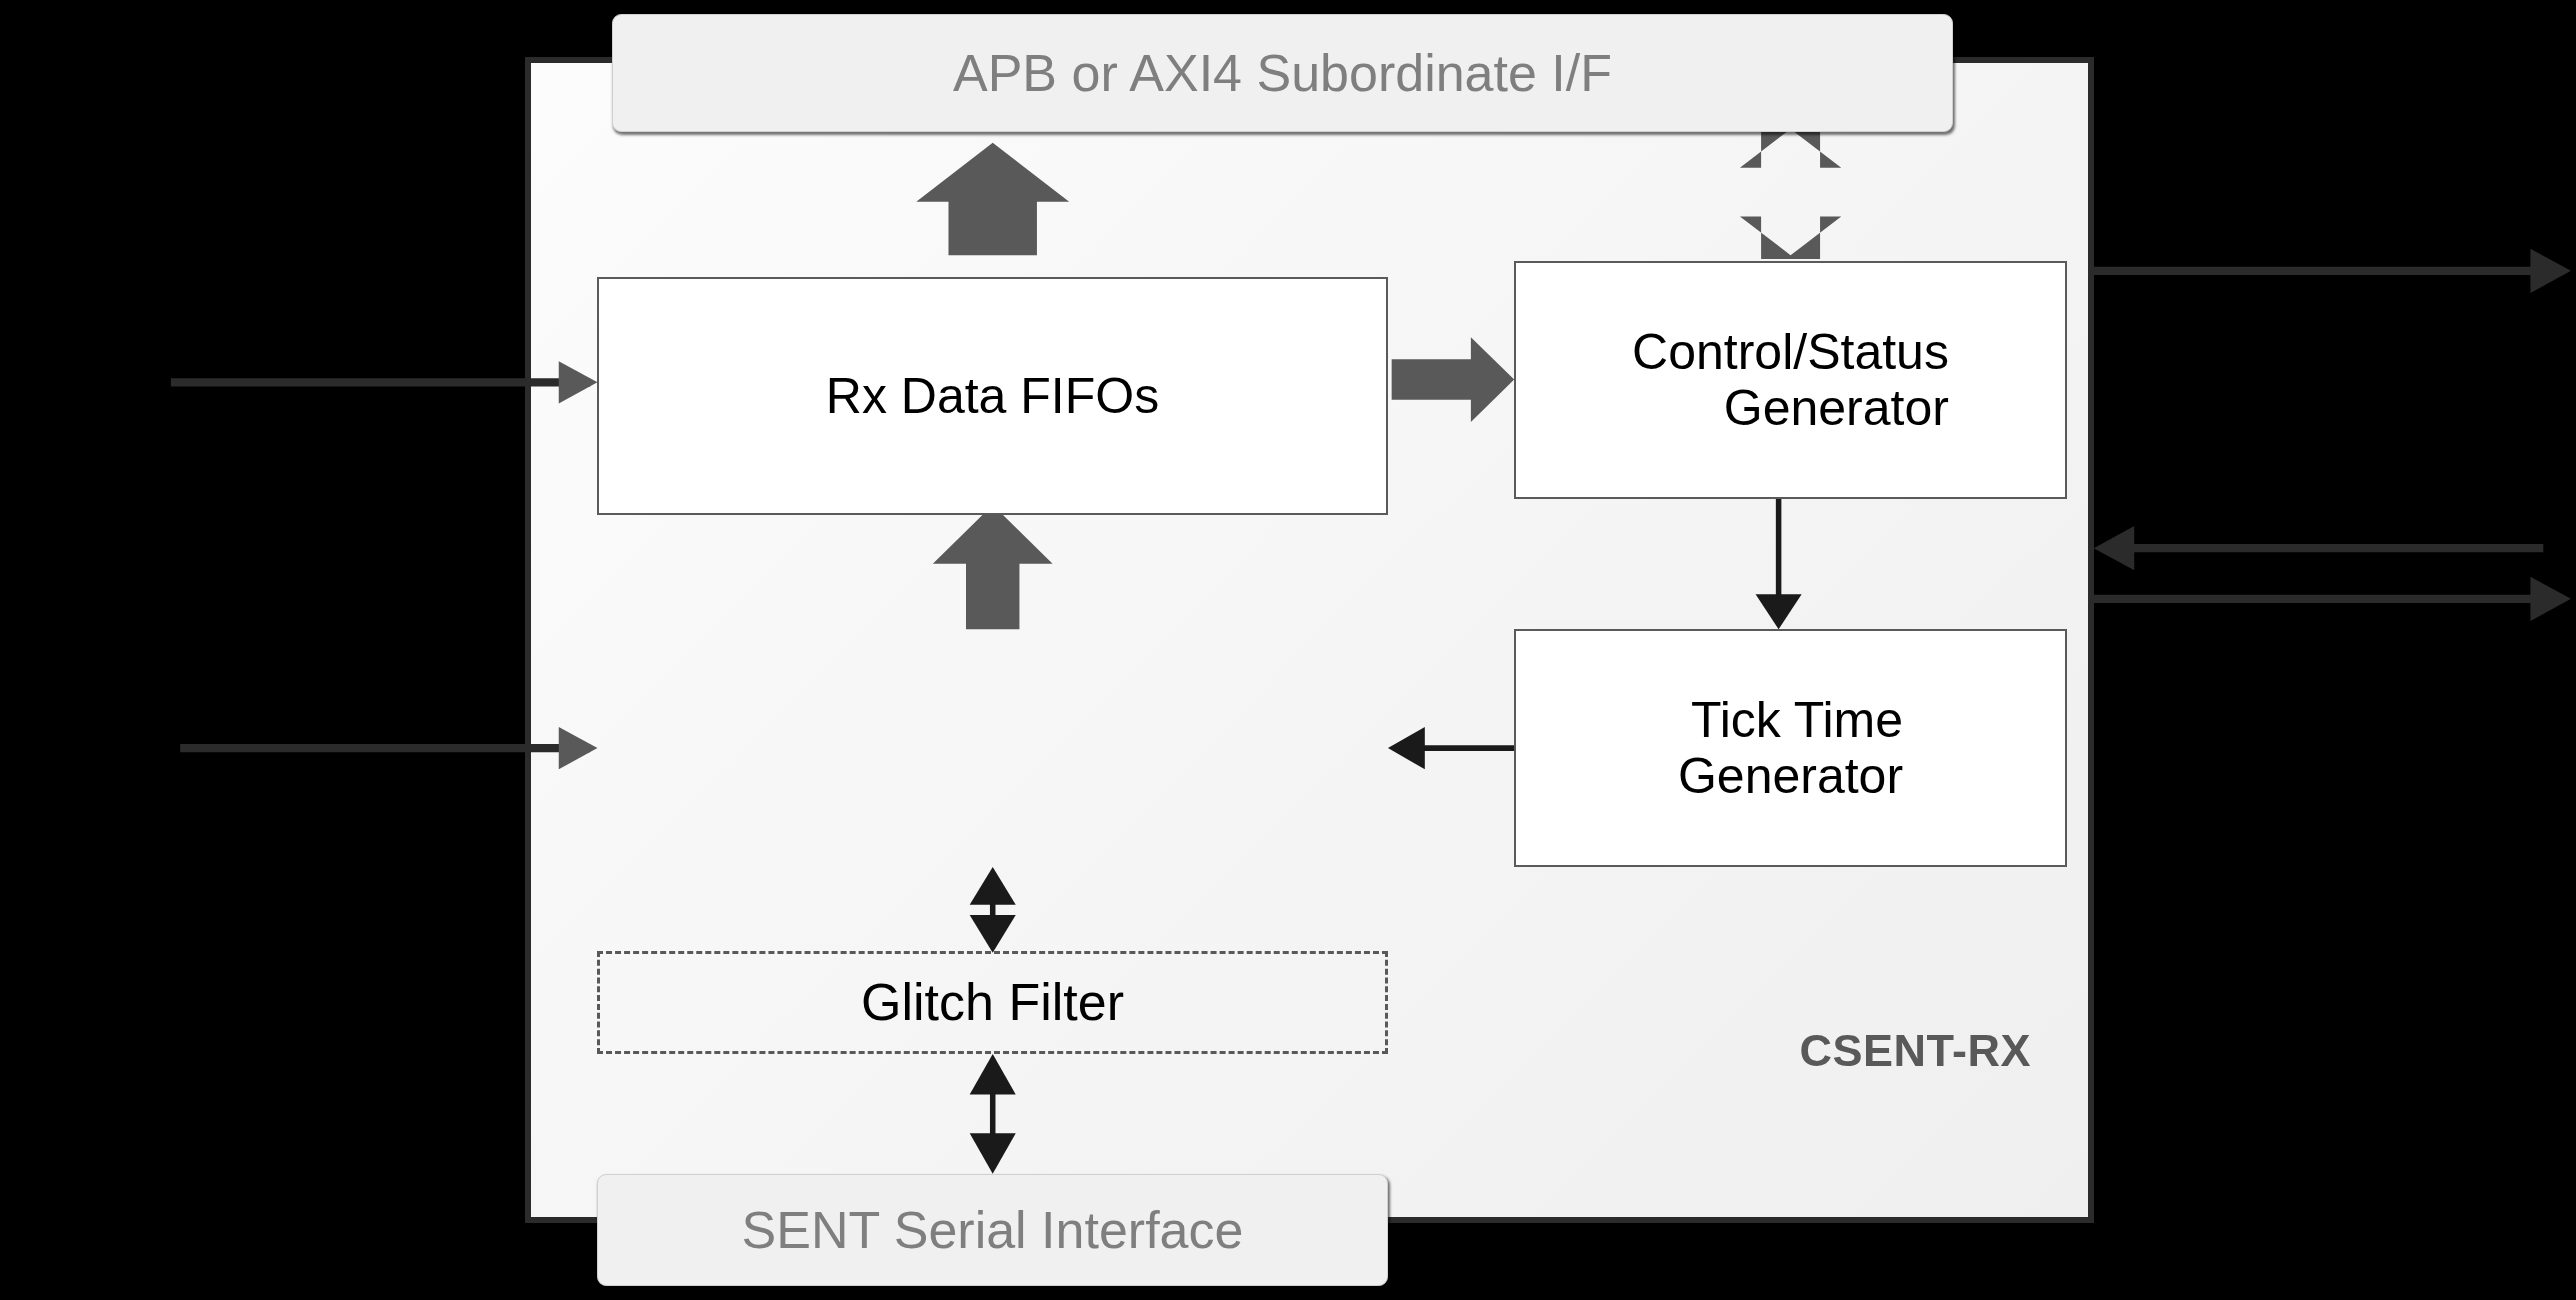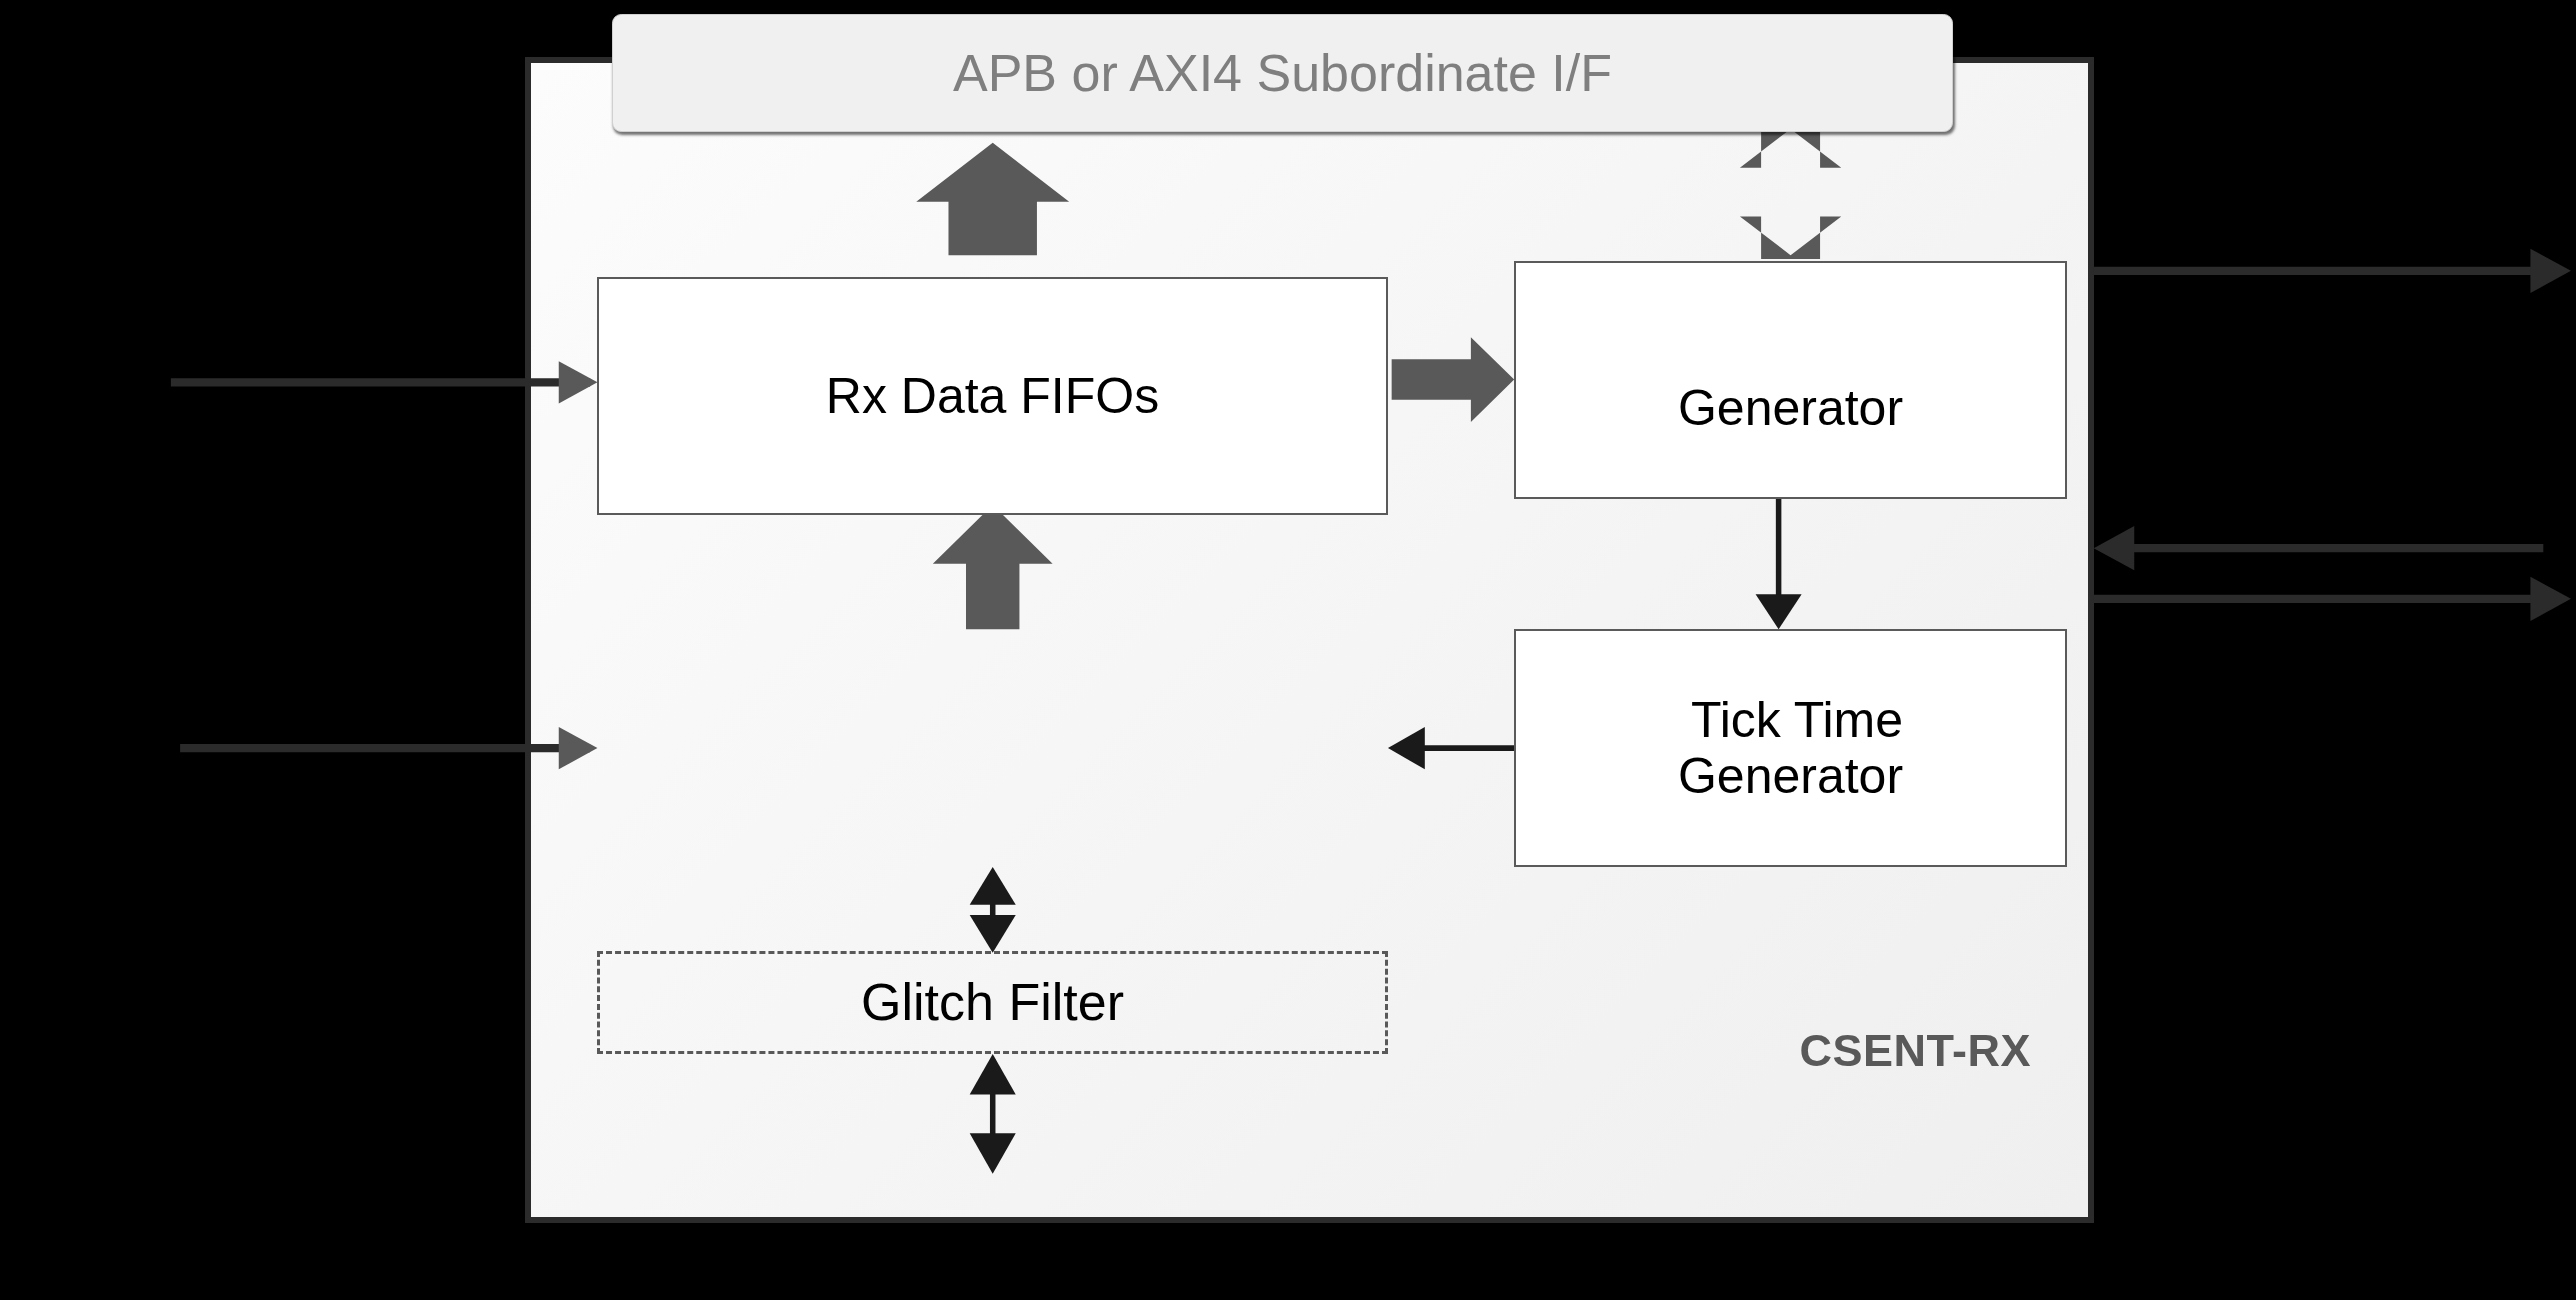--- a/index.html
+++ b/index.html
@@ -151,36 +151,39 @@
       <polygon points="1077,1274 1052,1230 1102,1230" fill="#1a1a1a"></polygon>
     </g>
   </svg>
 
   <div class="block block-white" id="rx-fifos">
     <span>Rx Data FIFOs</span>
   </div>
 
   <div class="block block-white" id="ctrl-status">
     <span>
-      <br>
+      <span>Control/Status</span><br>
       <span>Generator</span>
     </span>
   </div>
 
 
   <div class="block block-white" id="tick-gen">
     <span>
       <span>Tick Time</span><br>
       <span>Generator</span>
     </span>
   </div>
 
   <div class="block block-dashed" id="glitch-filter">
     <span>Glitch Filter</span>
   </div>
 
   <div class="block block-iface" id="apb-iface">
     <span>APB or AXI4 Subordinate I/F</span>
   </div>
 
+  <div class="block block-iface" id="sent-serial">
+    <span>SENT Serial Interface</span>
+  </div>
 
 </div>
 
 
 </body></html>

